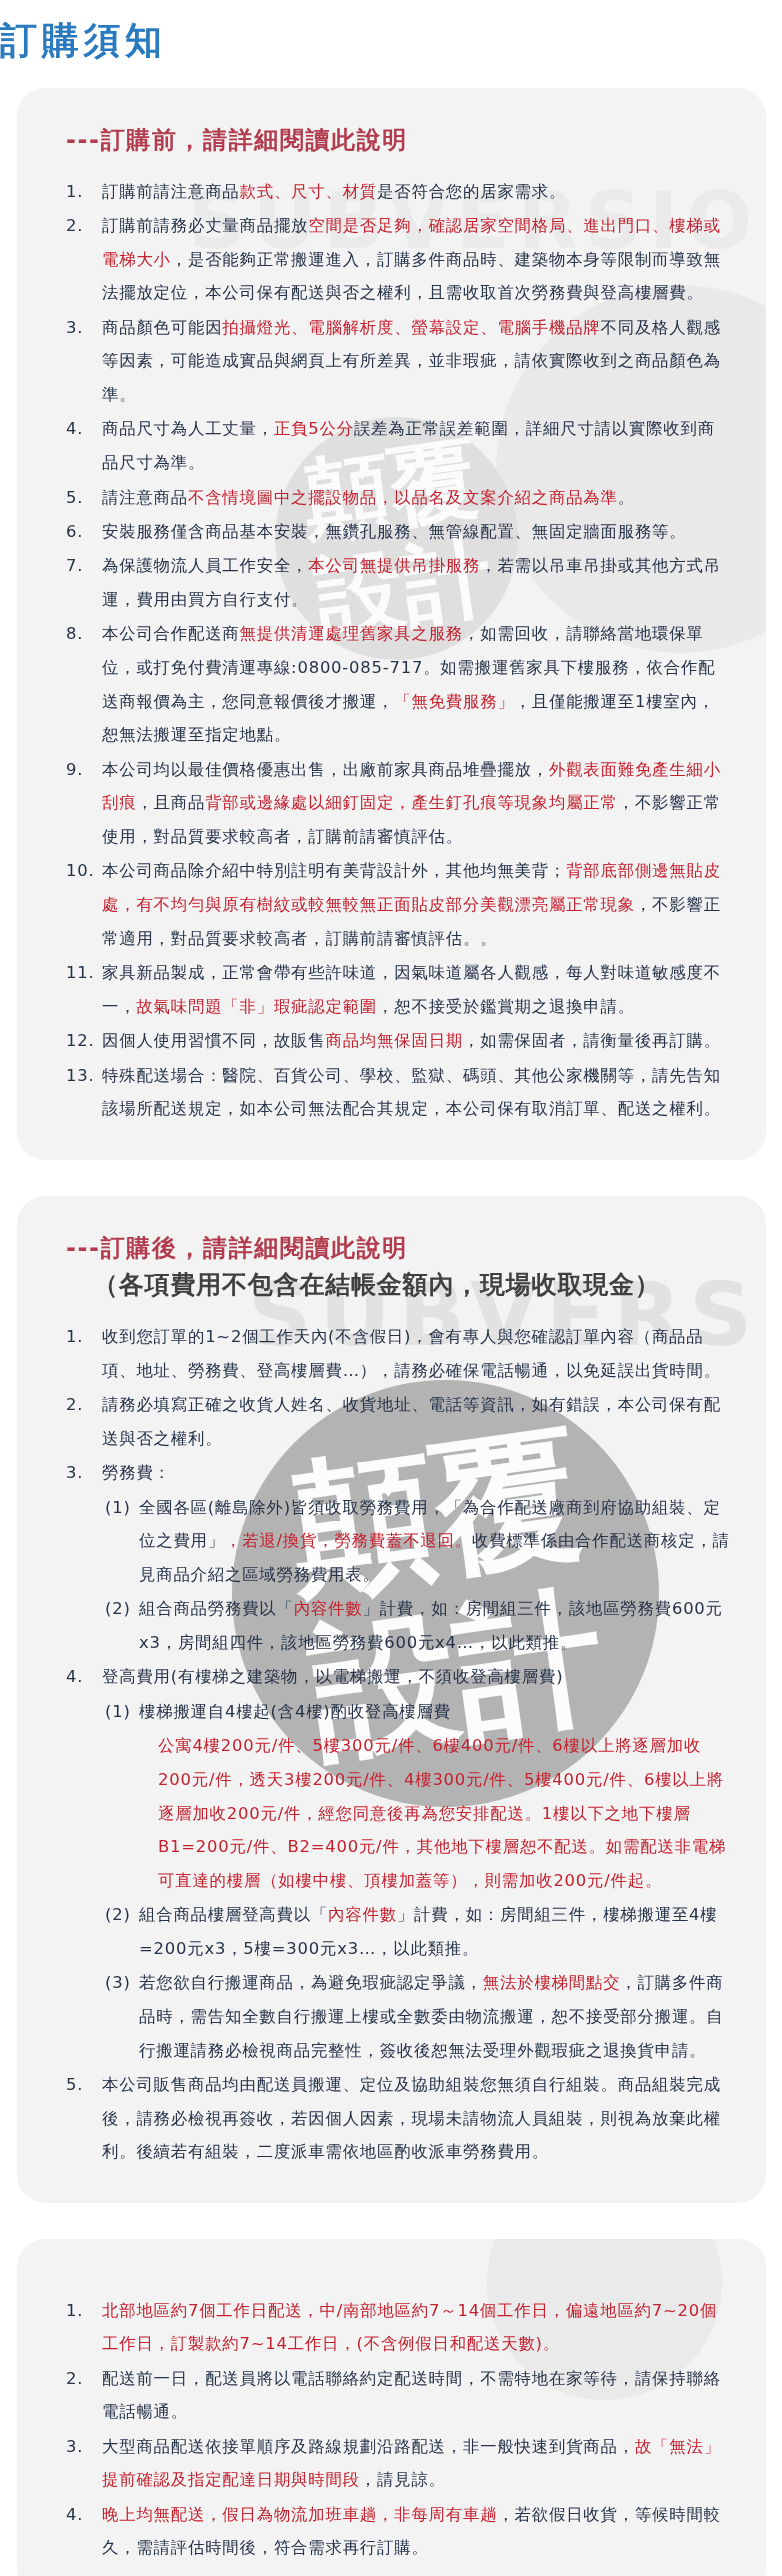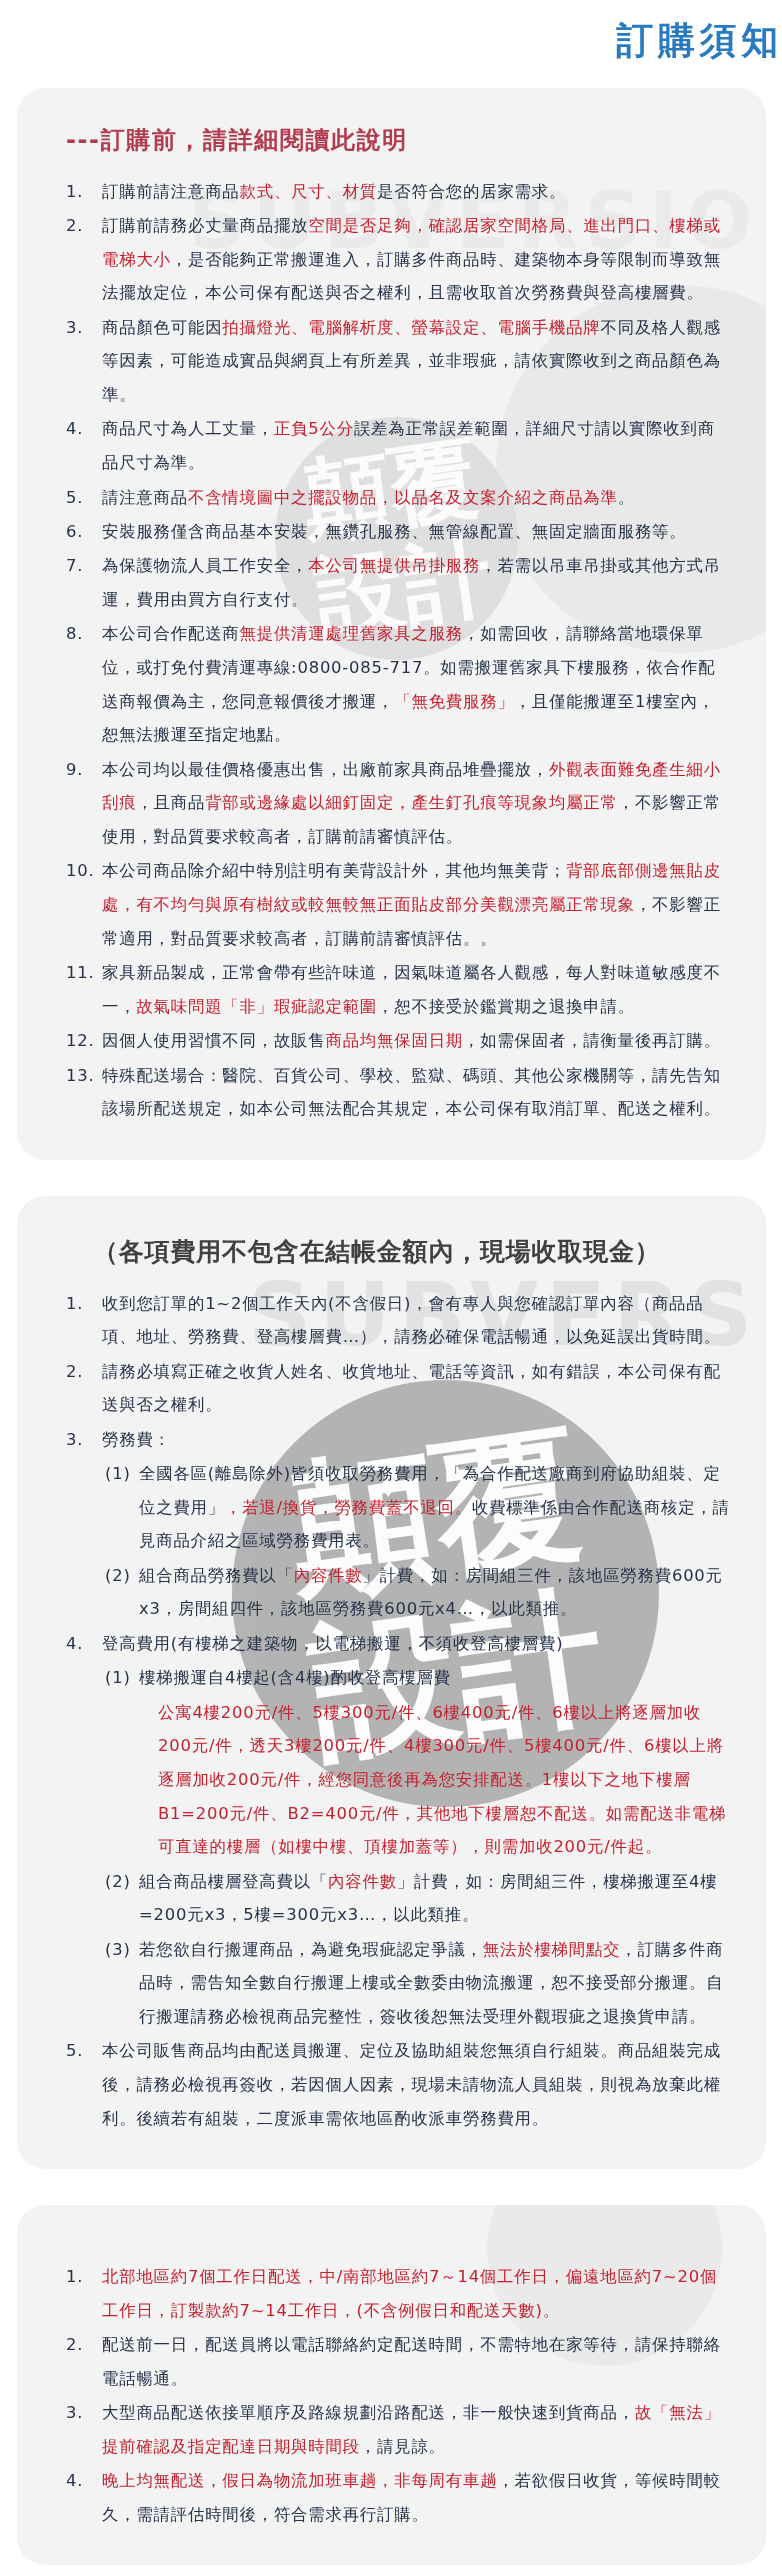--- a/index.html
+++ b/index.html
@@ -2,21 +2,21 @@
 <html style="font-size:12.5px"><head>
 <meta charset="utf-8">
 <style>
   html,body{margin:0;padding:0;background:#ffffff;}
   body{
     width:783px;
     font-family:"DejaVu Sans","Liberation Sans",sans-serif;
   }
   .page{width:783px;min-height:2576px;box-sizing:border-box;padding-top:11px;}
   .title{
-    text-align:right;
+    text-align:left;
     color:#2a7abf;
     font-size:37px;
     font-weight:700;
     letter-spacing:4.7px;
     margin:4.7px 0 22px 0;
     font-family:"DejaVu Serif","Liberation Serif",serif;
   }
   .box{
     position:relative;
     margin:0 17px 36px 17px;
@@ -167,20 +167,21 @@
     </div>
   </section>
 
   <section class="box s-after-order">
     <div class="wm wm-word">SUBVERSION</div>
 
     <div class="wm wm-seal">
       <span class="seal-zh">顛覆設計</span>
     </div>
     <div class="content">
+      <h2 class="heading">---訂購後，請詳細閱讀此說明</h2>
       <p class="subheading">（各項費用不包含在結帳金額內，現場收取現金）</p>
       <ol class="items">
             <li class="item level-0">
               <span class="marker">1.</span>
               <span class="text"><span>收到您訂單的1~2個工作天內(不含假日)，會有專人與您確認訂單內容（商品品項、地址、勞務費、登高樓層費…），請務必確保電話暢通，以免延誤出貨時間。</span></span>
             </li>
             <li class="item level-0">
               <span class="marker">2.</span>
               <span class="text"><span>請務必填寫正確之收貨人姓名、收貨地址、電話等資訊，如有錯誤，本公司保有配送與否之權利。</span></span>
             </li>

